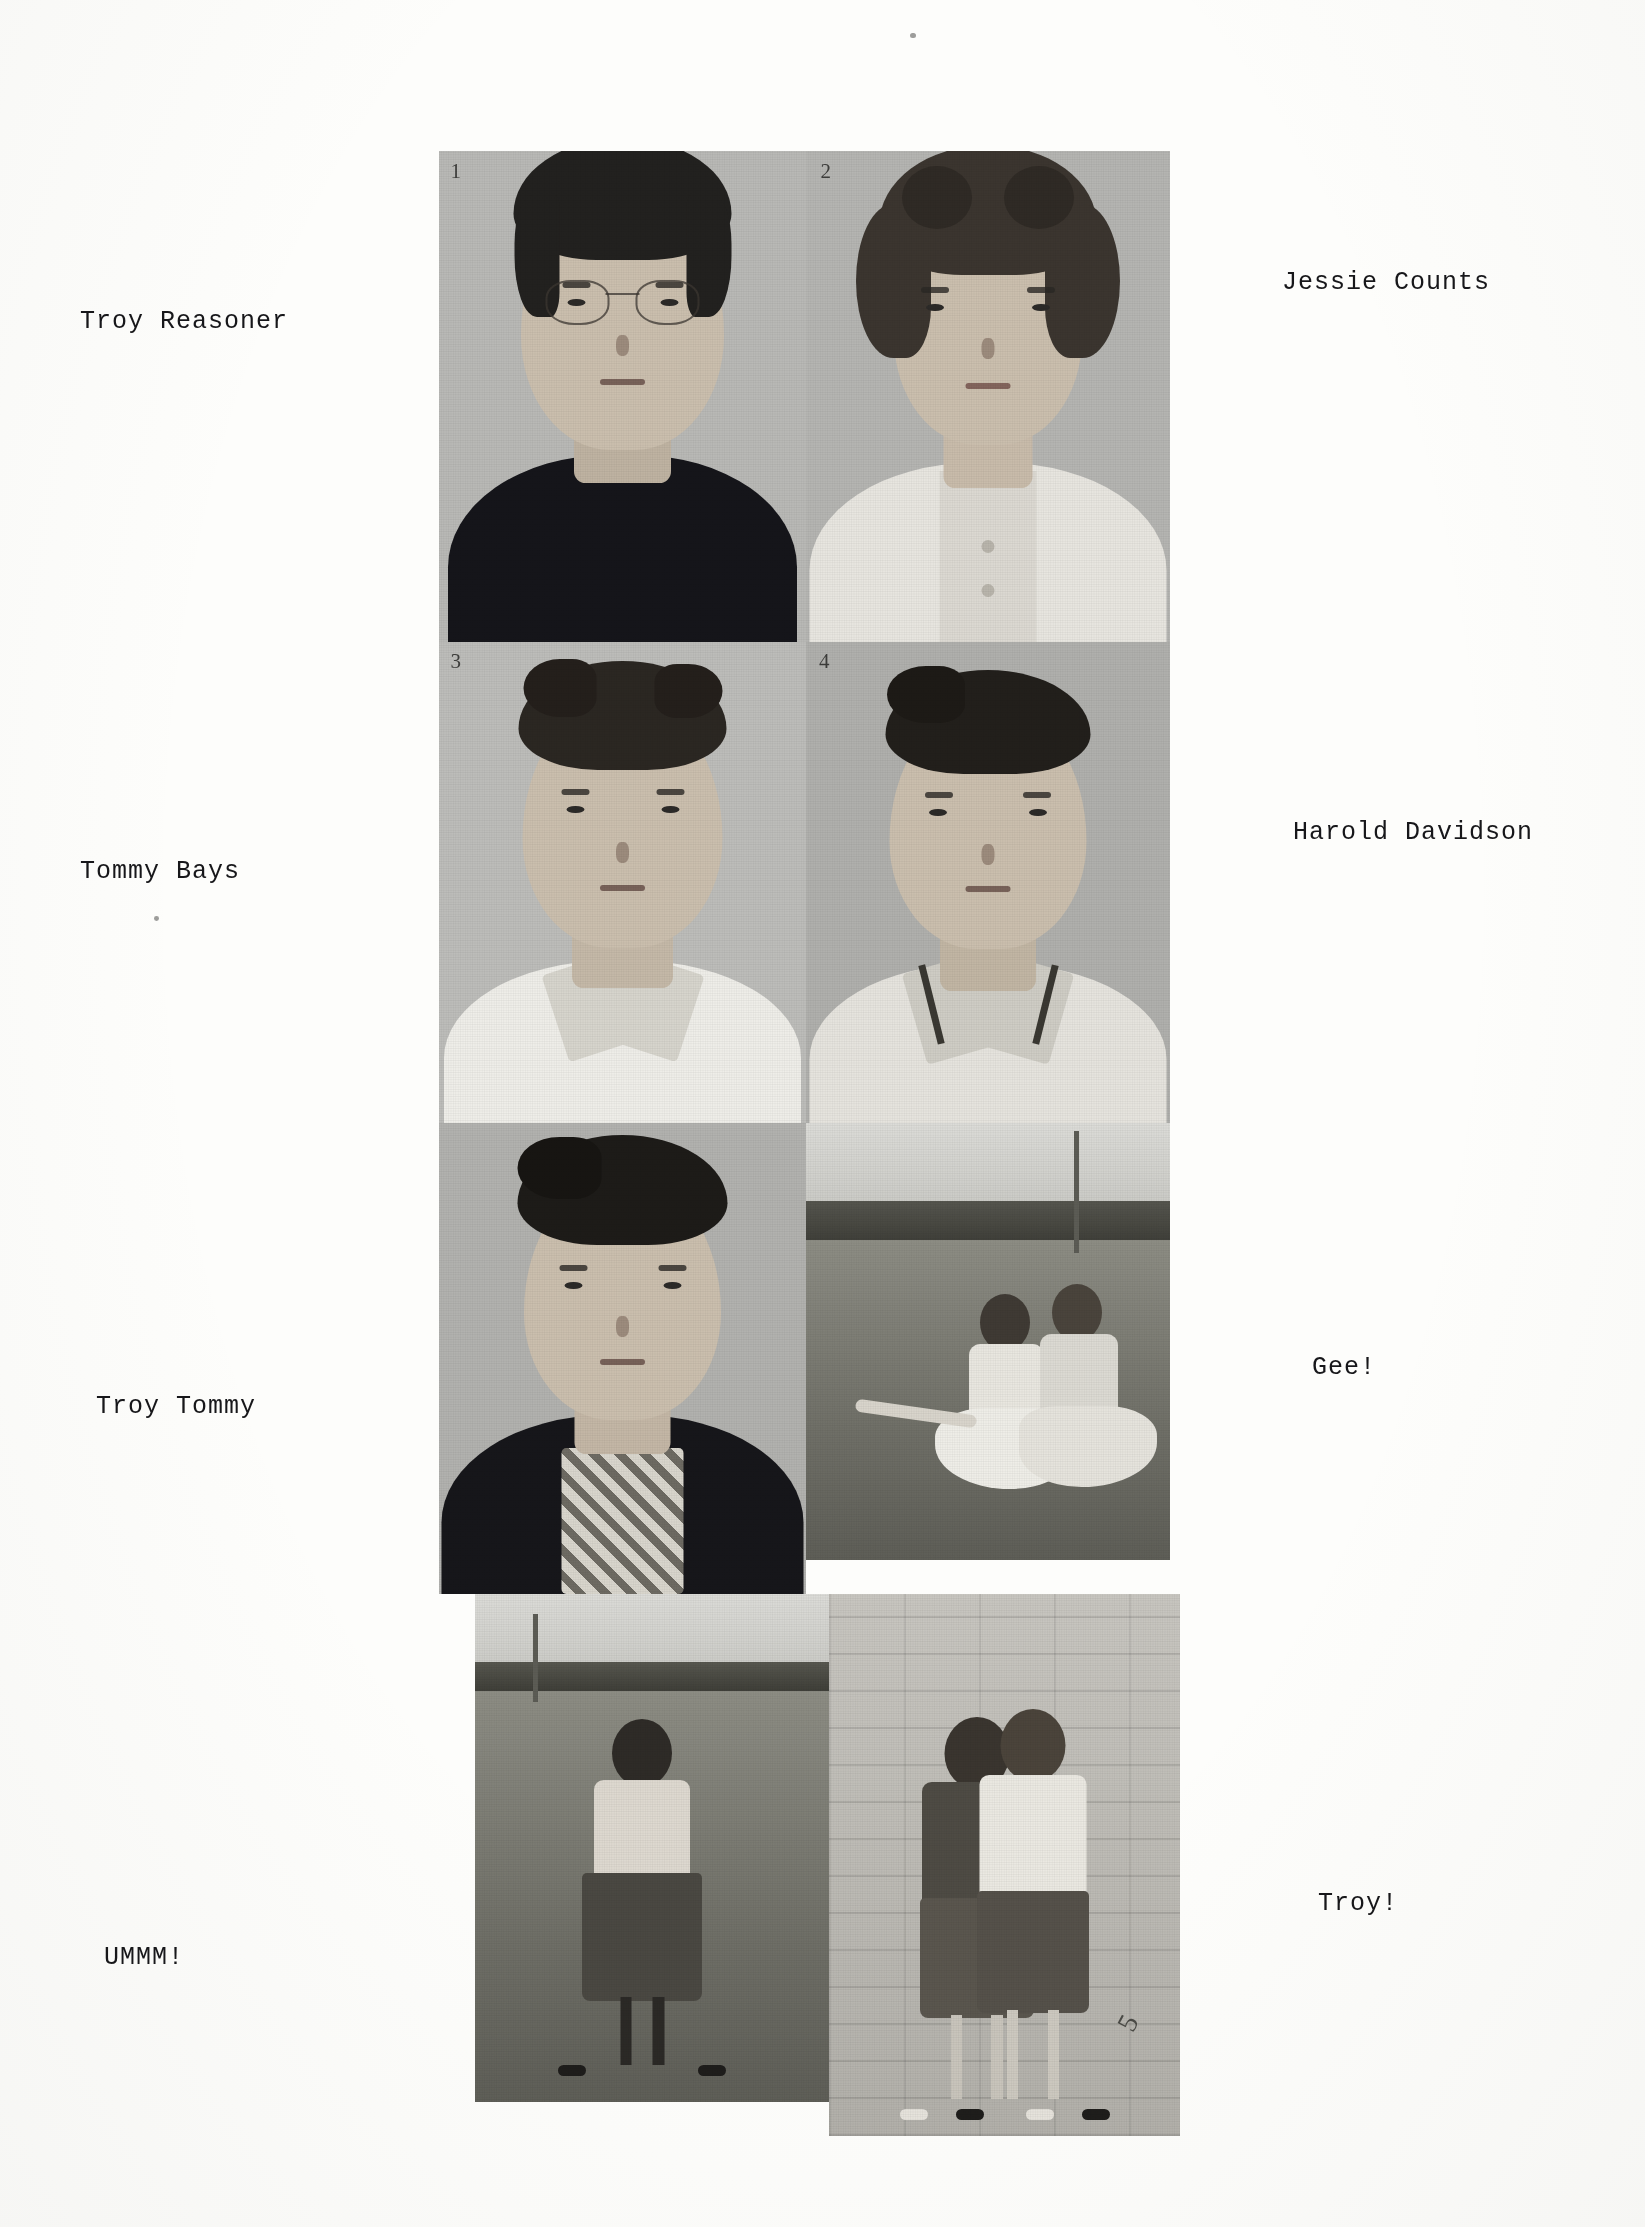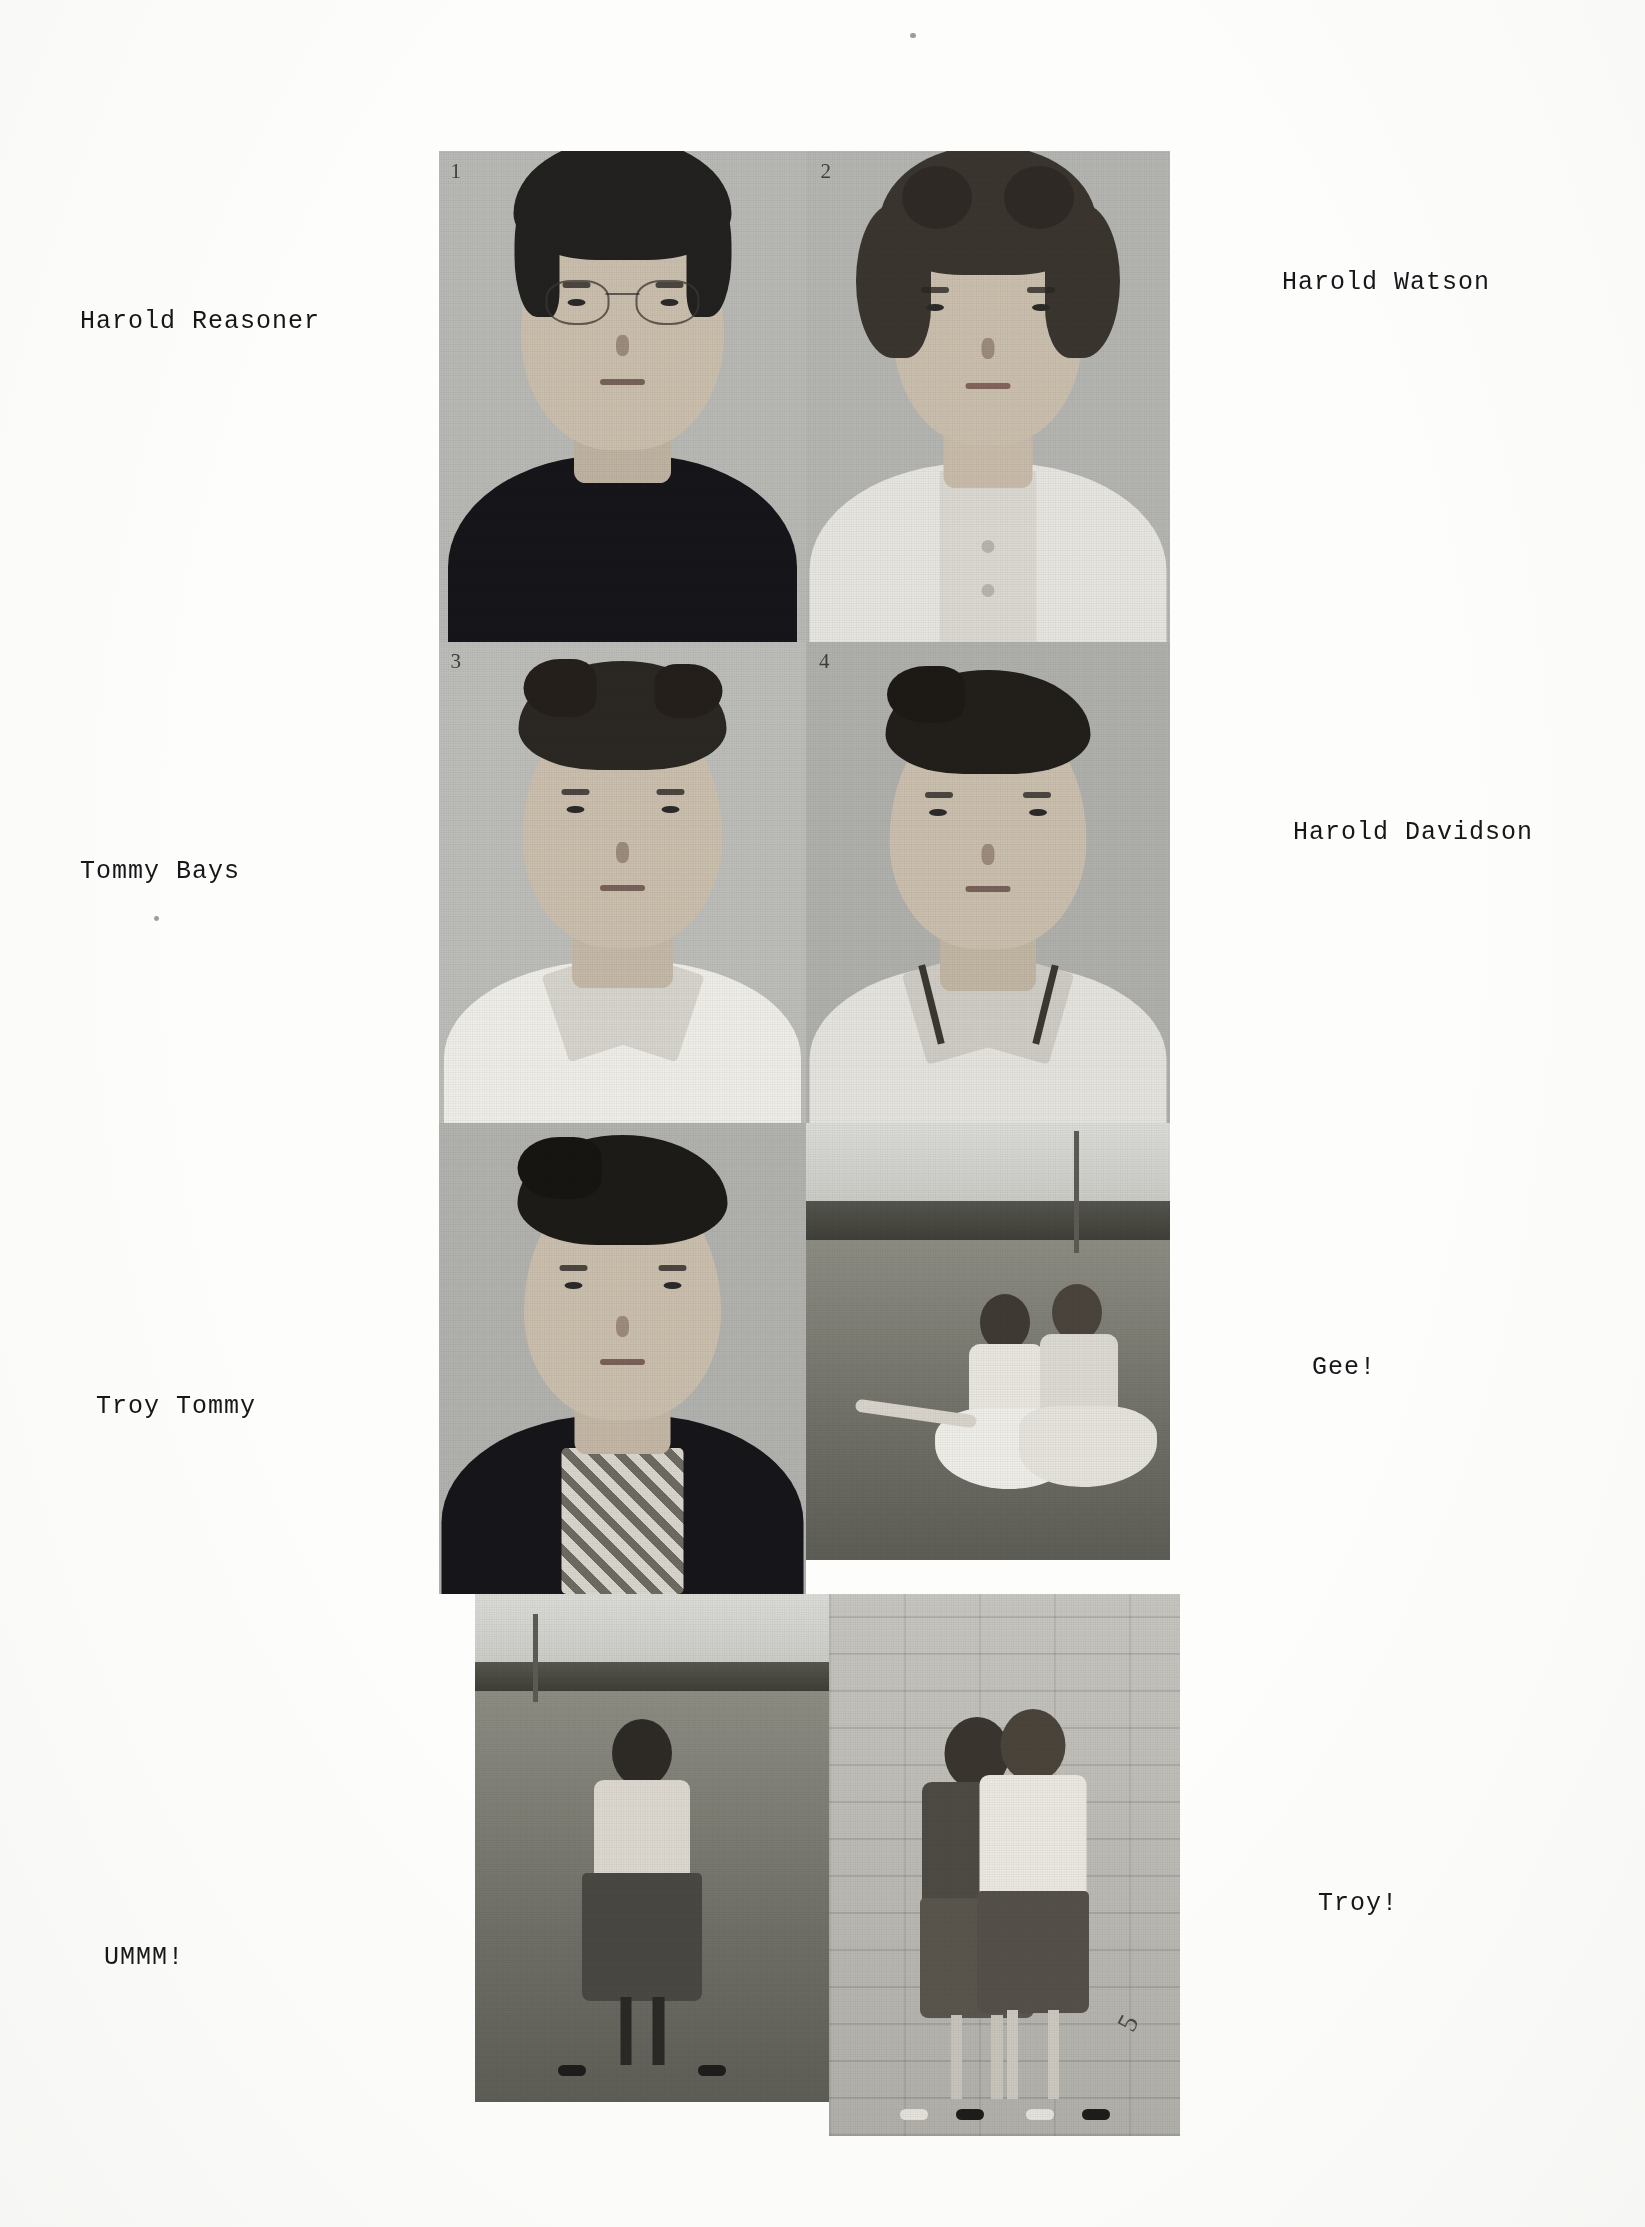--- a/index.html
+++ b/index.html
@@ -268,34 +268,34 @@
 </head>
 <body>
 
 <div class="page">
   <div class="paper-tone"></div>
 
   <div class="speck" style="left:910px; top:32.5px; width:5.7px; height:5.7px;"></div>
   <div class="speck" style="left:154px; top:916px; width:4.9px; height:4.9px;"></div>
 
   <div class="caption left cap-reasoner">
-    <span>Harold Reasoner</span>
+    <span>Troy Reasoner</span>
   </div>
   <div class="caption left cap-bays">
     <span>Tommy Bays</span>
   </div>
   <div class="caption left cap-counts">
     <span>Troy Tommy</span>
   </div>
   <div class="caption left cap-ummm">
     <span>UMMM!</span>
   </div>
 
   <div class="caption right cap-watson">
-    <span>Harold Watson</span>
+    <span>Jessie Counts</span>
   </div>
   <div class="caption right cap-davidson">
     <span>Harold Davidson</span>
   </div>
   <div class="caption right cap-gee">
     <span>Gee!</span>
   </div>
   <div class="caption right cap-gosh">
     <span>Troy!</span>
   </div>

